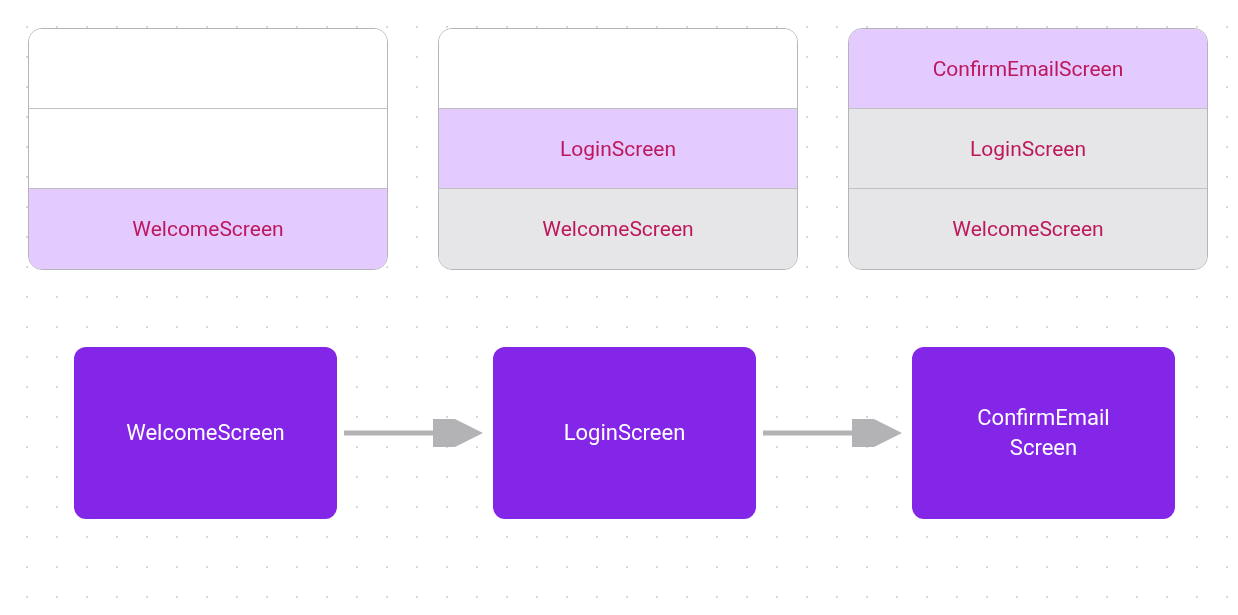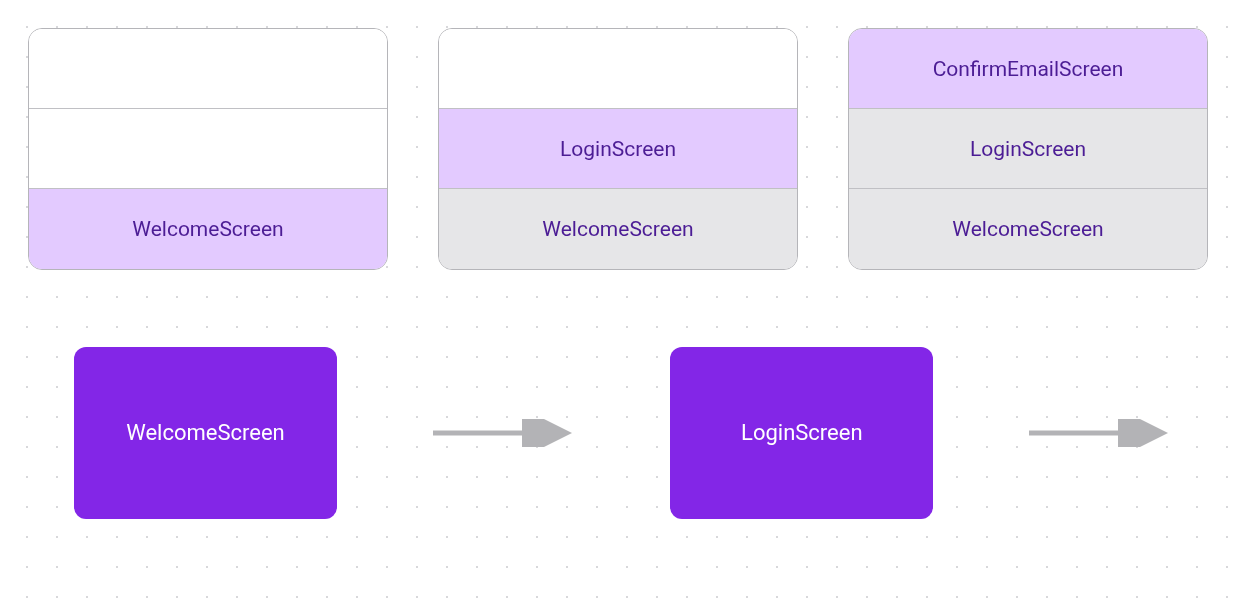--- a/index.html
+++ b/index.html
@@ -30,21 +30,21 @@
     border-radius: 14px;
     overflow: hidden;
     background: #ffffff00;
   }
   .stack-cell {
     height: 80px;
     display: flex;
     align-items: center;
     justify-content: center;
     font-size: 21px;
-    color: #4c1d95;
+    color: #be185d;
     border-bottom: 1px solid #c0c0c4;
   }
   .stack-cell:last-child { border-bottom: none; }
   .cell-white  { background: #ffffff; }
   .cell-grey   { background: #e6e6e8; }
   .cell-lilac  { background: #e3caff; }
 
   
   .flow-row {
     position: absolute;
@@ -123,14 +123,15 @@
     <svg width="150" height="28" viewBox="0 0 150 28">
       <defs>
         <marker id="ah2" markerWidth="10" markerHeight="10" refX="7" refY="5" orient="auto">
           <path d="M0,0 L10,5 L0,10 z" fill="#b3b3b6"></path>
         </marker>
       </defs>
       <line x1="4" y1="14" x2="128" y2="14" stroke="#b3b3b6" stroke-width="5" marker-end="url(#ah2)"></line>
     </svg>
   </div>
 
+  <div class="node">ConfirmEmail<br>Screen</div>
 
 </div>
 
 </body></html>

